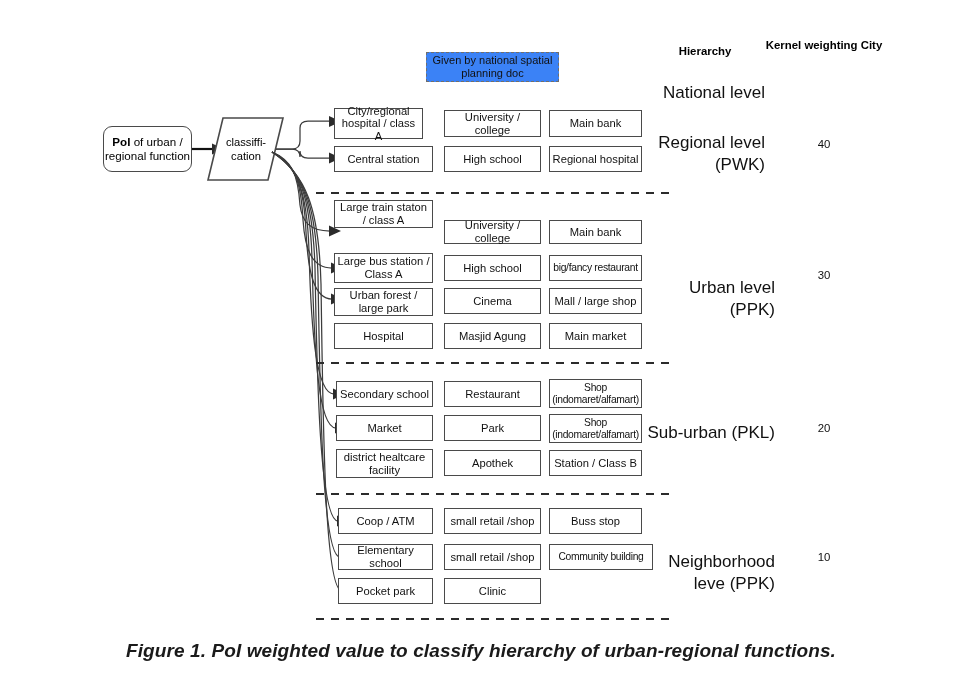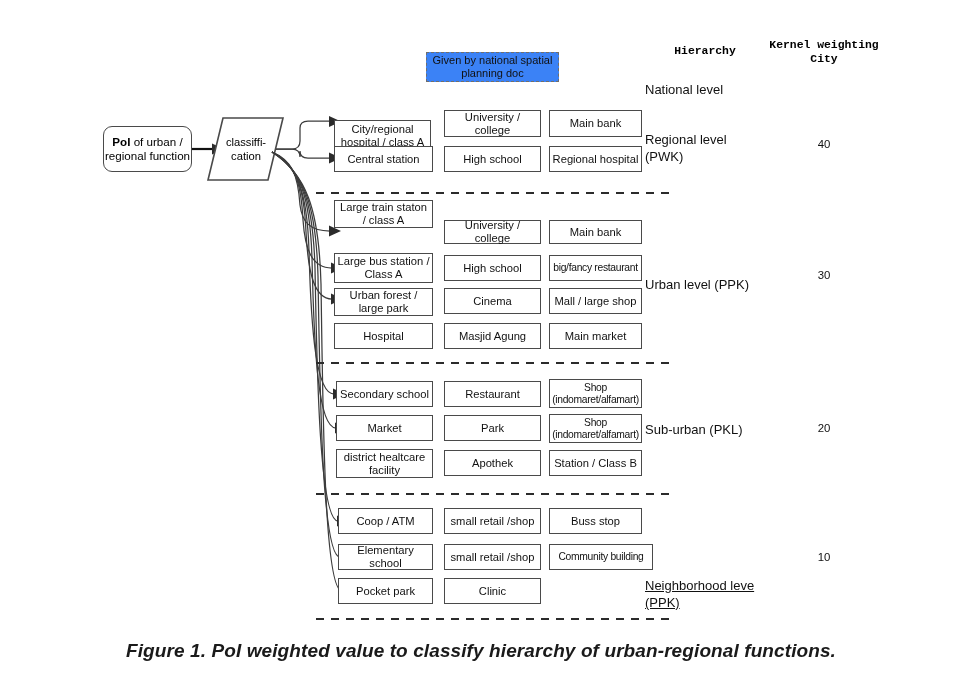--- a/index.html
+++ b/index.html
@@ -30,24 +30,24 @@
 
   .dashed-note{
     position:absolute;box-sizing:border-box;
     border:1.3px dashed #6e6e6e;background:#3b82f6;
     display:flex;align-items:center;justify-content:center;
     text-align:center;font-size:11px;line-height:1.2;color:#111;
   }
 
   .hdr{
     position:absolute;text-align:center;font-weight:bold;
-    font-size:11.4px;line-height:1.25;color:#000;font-family:Liberation Mono, monospace;
+    font-size:11.4px;line-height:1.25;color:#000;
   }
   .lvl{
-    position:absolute;text-align:left;font-size:13px;
+    position:absolute;text-align:right;font-size:17px;
     line-height:1.3;color:#111;
   }
   .kval{
     position:absolute;text-align:center;font-size:11.4px;color:#111;
   }
 
   .caption{
     position:absolute;left:0;right:0;top:640px;
     text-align:center;font-style:italic;font-weight:bold;
     font-size:19px;color:#1a1a1a;letter-spacing:0.1px;
@@ -128,24 +128,24 @@
 
   <div class="lvl" style="left:645px;top:132px;width:120px;">Regional level (PWK)</div>
   <div class="kval" style="left:764px;top:138px;width:120px;">40</div>
 
   <div class="lvl" style="left:645px;top:277px;width:130px;">Urban level (PPK)</div>
   <div class="kval" style="left:764px;top:269px;width:120px;">30</div>
 
   <div class="lvl" style="left:645px;top:422px;width:130px;">Sub-urban (PKL)</div>
   <div class="kval" style="left:764px;top:422px;width:120px;">20</div>
 
-  <div class="lvl" style="left:645px;top:578px;width:130px;text-decoration:underline;">Neighborhood leve (PPK)</div>
+  <div class="lvl" style="left:645px;top:551px;width:130px;">Neighborhood leve (PPK)</div>
   <div class="kval" style="left:764px;top:551px;width:120px;">10</div>
 
-  <div class="node" style="left:334px;top:108px;width:97px;height:31px;margin-top:12px;">City/regional hospital / class A</div>
+  <div class="node" style="left:334px;top:108px;width:89px;height:31px;">City/regional hospital / class A</div>
   <div class="node" style="left:444px;top:110px;width:97px;height:27px;">University / college</div>
   <div class="node" style="left:549px;top:110px;width:93px;height:27px;">Main bank</div>
 
   <div class="node" style="left:334px;top:146px;width:99px;height:26px;">Central station</div>
   <div class="node" style="left:444px;top:146px;width:97px;height:26px;">High school</div>
   <div class="node" style="left:549px;top:146px;width:93px;height:26px;">Regional hospital</div>
 
   <div class="node" style="left:334px;top:200px;width:99px;height:28px;">Large train staton / class A</div>
   <div class="node" style="left:444px;top:220px;width:97px;height:24px;">University / college</div>
   <div class="node" style="left:549px;top:220px;width:93px;height:24px;">Main bank</div>

